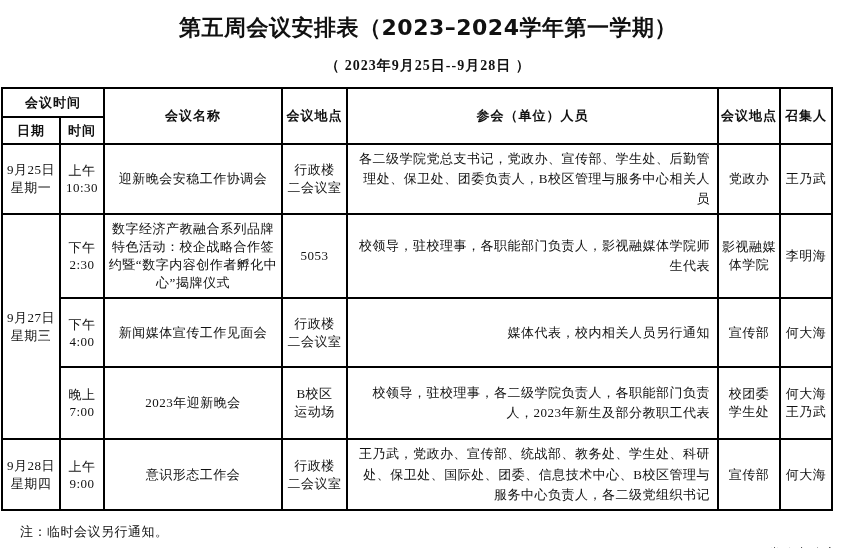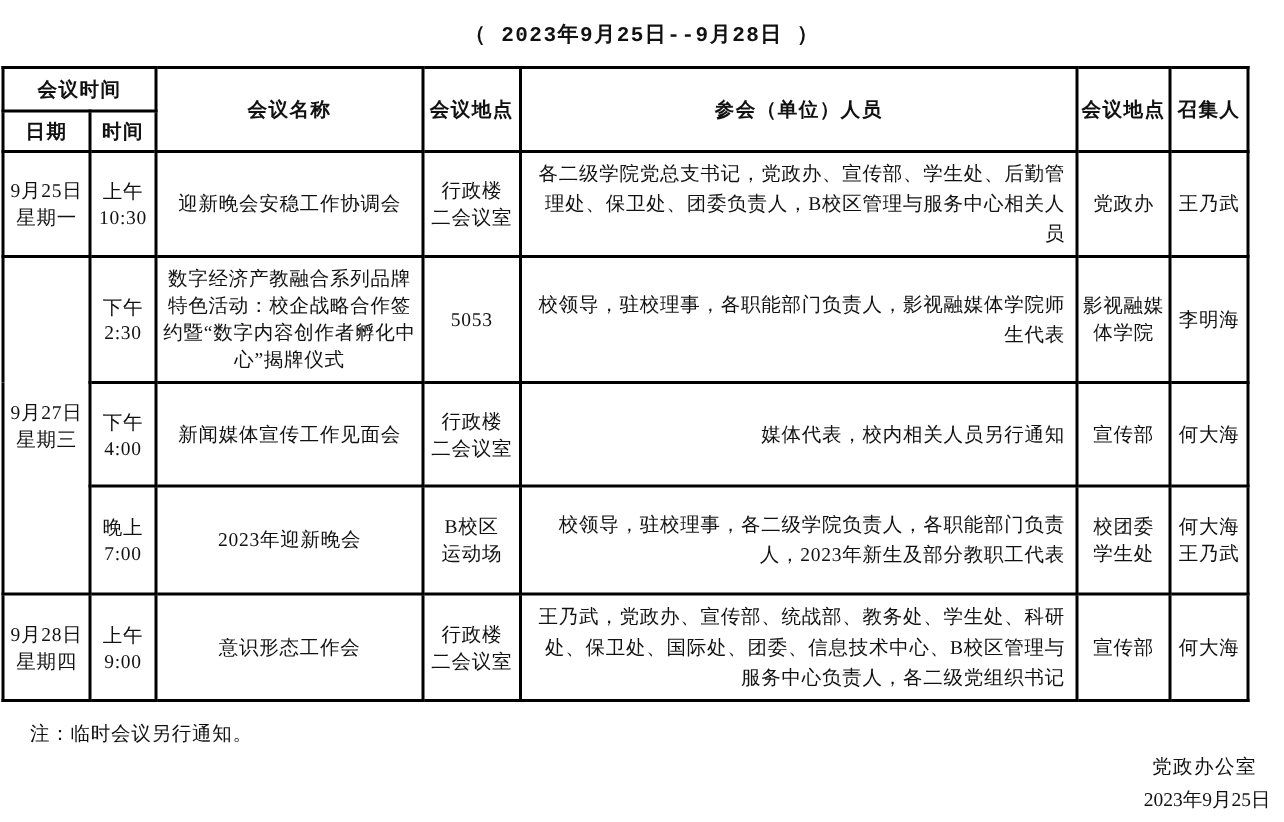--- a/index.html
+++ b/index.html
@@ -17,21 +17,20 @@
     font-size: 22px;
     padding-top: 13px;
     letter-spacing: 0.5px;
   }
   .subtitle {
     text-align: center;
     font-weight: bold;
     font-size: 14px;
     margin-top: 14px;
     letter-spacing: 1px;
-    font-family: Liberation Mono, monospace;
   }
   table.schedule {
     border-collapse: collapse;
     table-layout: fixed;
     width: 830px;
     margin: 12px 0 0 1px;
   }
   table.schedule th, table.schedule td {
     border: 2px solid #000;
     font-size: 13px;
@@ -63,20 +62,21 @@
   }
   .footer .note { letter-spacing: 0.5px; padding-left: 3px; text-align: right; }
   .footer .sign { text-align: right; line-height: 1.7; }
   .footer .sign .office { padding-right: 9px; letter-spacing: 1px; margin-top: 20px; }
 </style>
 </head>
 <body>
 
 <div class="page">
 
+  <div class="title">第五周会议安排表（2023–2024学年第一学期）</div>
   <div class="subtitle">（ 2023年9月25日--9月28日 ）</div>
 
   <table class="schedule">
     <colgroup>
       <col style="width:58px">
         <col style="width:44px">
         <col style="width:178px">
       <col style="width:65px">
         <col style="width:371px">
         <col style="width:62px">

